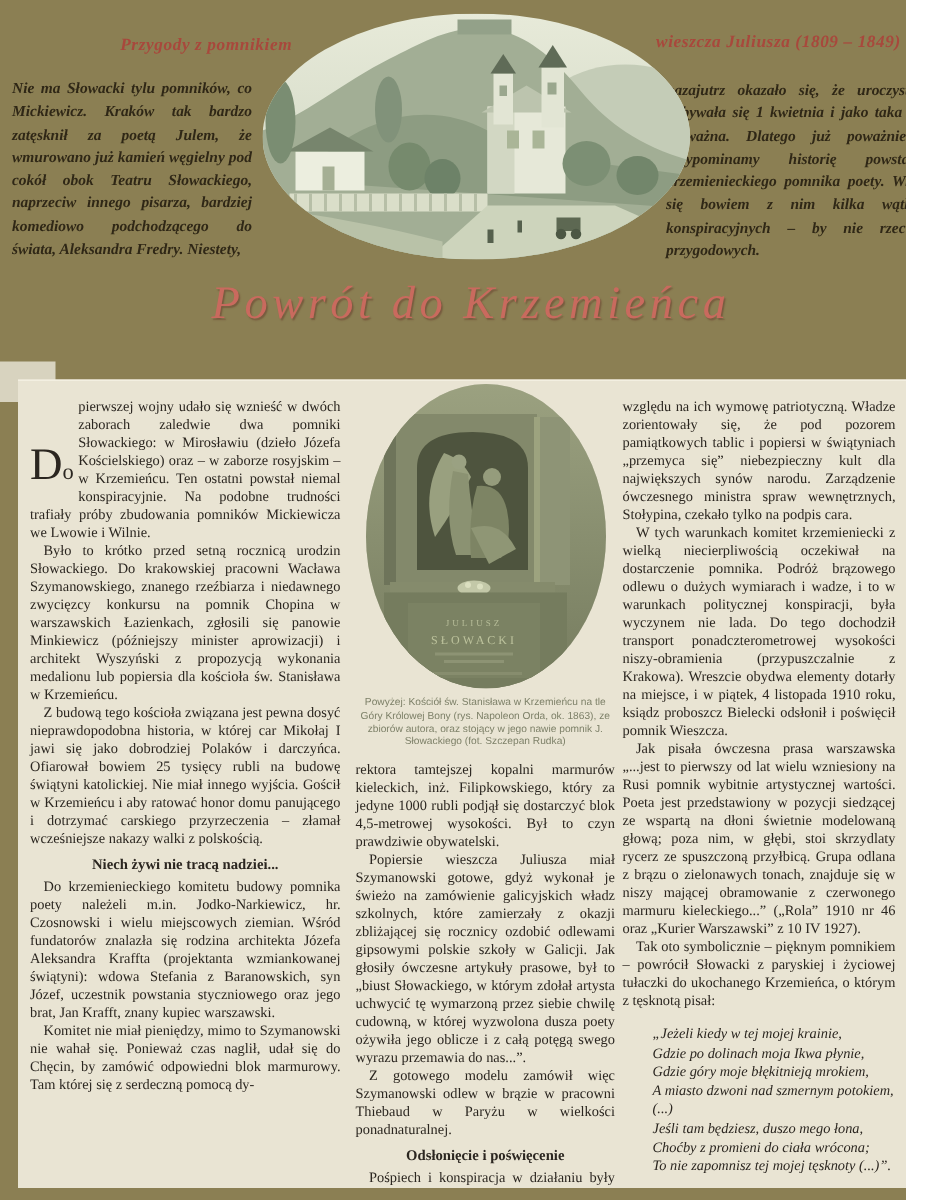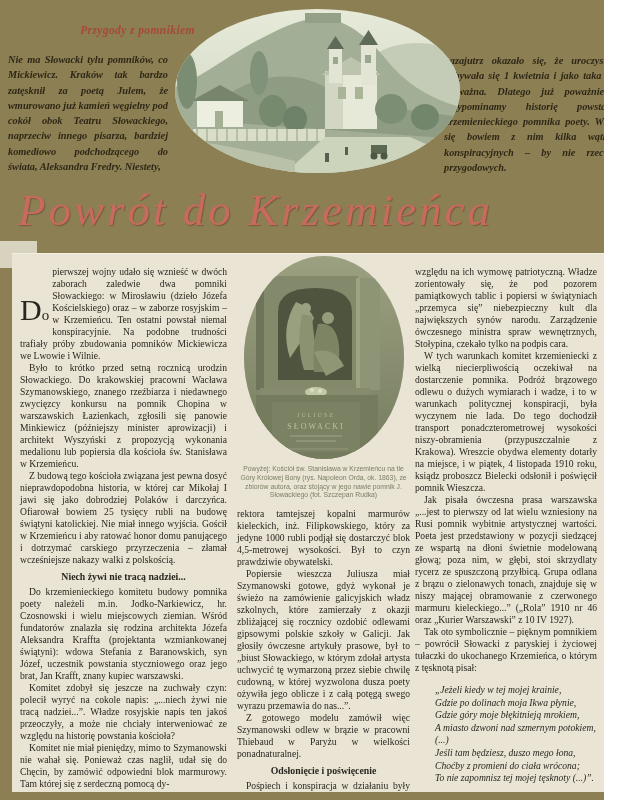--- a/index.html
+++ b/index.html
@@ -18,22 +18,22 @@
   
   .intro{position:absolute;font-style:italic;font-weight:bold;font-size:10.3px;
         line-height:15.3px;color:#2f2716;text-align:justify;}
   .intro-left{left:8px;top:52px;width:160px;}
   .intro-right{left:444px;top:53px;width:176px;}
   
   .engraving{position:absolute;left:175px;top:9px;width:285px;height:164px;border-radius:50%;
         overflow:hidden;box-shadow:0 0 8px 2px rgba(139,127,83,.55) inset;}
   .engraving svg{display:block;}
   
-  .headline{position:absolute;left:18px;top:184px;width:592px;text-align:left;
-        font-style:italic;font-size:45px;letter-spacing:3px;color:#c96a5e;
+  .headline{position:absolute;left:18px;top:184px;width:592px;text-align:center;
+        font-style:italic;font-size:31px;letter-spacing:3px;color:#c96a5e;
         text-shadow:1px 1px 1px rgba(96,48,38,.45);white-space:nowrap;}
   
   .panel{position:absolute;left:12px;top:253px;width:592px;height:538px;background:#e9e4d3;
         border-top:1px solid #f3efe1;overflow:hidden;}
   .col{position:absolute;font-size:9.6px;line-height:12px;color:#2b2620;text-align:justify;}
   .col-left{left:8px;top:12px;width:207px;}
   .col-mid{left:225px;top:2px;width:173px;}
   .col-right{left:403px;top:12px;width:182px;}
   .col p{margin:0;text-indent:9px;}
   .col p.first{text-indent:0;}
@@ -52,20 +52,21 @@
 </style>
 </head>
 <body>
 
 <div id="page">
 
   <div class="edge-sliver"></div>
   <div class="corner-patch"></div>
 
   <div class="kicker kicker-left">Przygody z pomnikiem</div>
+  <div class="kicker kicker-right">wieszcza Juliusza (1809 – 1849)</div>
 
   <div class="intro intro-left">Nie ma Słowacki tylu pomników, co Mickiewicz. Kraków tak bardzo zatęsknił za poetą Julem, że wmurowano już kamień węgielny pod cokół obok Teatru Słowackiego, naprzeciw innego pisarza, bardziej komediowo podchodzącego do świata, Aleksandra Fredry. Niestety,</div>
   <div class="intro intro-right">nazajutrz okazało się, że uroczystość odbywała się 1 kwietnia i jako taka jest nieważna. Dlatego już poważnie – przypominamy historię powstania krzemienieckiego pomnika poety. Wiąże się bowiem z nim kilka wątków konspiracyjnych – by nie rzec – przygodowych.</div>
 
   <div class="engraving">
     <svg width="285" height="164" viewBox="0 0 285 164">
       <defs>
         <linearGradient id="sky" x1="0" y1="0" x2="0" y2="1">
           <stop offset="0" stop-color="#e7ead9"></stop>
             <stop offset="1" stop-color="#ccd3bf"></stop>
@@ -111,21 +112,20 @@
   <div class="headline">Powrót do Krzemieńca</div>
 
   <div class="panel">
 
     <div class="col col-left">
       <p class="first"><span class="dc">Do</span><span>pierwszej wojny udało się wznieść w dwóch zaborach zaledwie dwa pomniki Słowackiego: w Mirosławiu (dzieło Józefa Kościelskiego) oraz – w zaborze rosyjskim – w Krzemieńcu. Ten ostatni powstał niemal konspiracyjnie. Na podobne trudności trafiały próby zbudowania pomników Mickiewicza we Lwowie i Wilnie.</span></p>
       <p>Było to krótko przed setną rocznicą urodzin Słowackiego. Do krakowskiej pracowni Wacława Szymanowskiego, znanego rzeźbiarza i niedawnego zwycięzcy konkursu na pomnik Chopina w warszawskich Łazienkach, zgłosili się panowie Minkiewicz (późniejszy minister aprowizacji) i architekt Wyszyński z propozycją wykonania medalionu lub popiersia dla kościoła św. Stanisława w Krzemieńcu.</p>
       <p>Z budową tego kościoła związana jest pewna dosyć nieprawdopodobna historia, w której car Mikołaj I jawi się jako dobrodziej Polaków i darczyńca. Ofiarował bowiem 25 tysięcy rubli na budowę świątyni katolickiej. Nie miał innego wyjścia. Gościł w Krzemieńcu i aby ratować honor domu panującego i dotrzymać carskiego przyrzeczenia – złamał wcześniejsze nakazy walki z polskością.</p>
       <div class="subhead">Niech żywi nie tracą nadziei...</div>
       <p>Do krzemienieckiego komitetu budowy pomnika poety należeli m.in. Jodko-Narkiewicz, hr. Czosnowski i wielu miejscowych ziemian. Wśród fundatorów znalazła się rodzina architekta Józefa Aleksandra Kraffta (projektanta wzmiankowanej świątyni): wdowa Stefania z Baranowskich, syn Józef, uczestnik powstania styczniowego oraz jego brat, Jan Krafft, znany kupiec warszawski.</p>
-      <p>Komitet zdobył się jeszcze na zuchwały czyn: polecił wyryć na cokole napis: „...niech żywi nie tracą nadziei...”. Władze rosyjskie napis ten jakoś przeoczyły, a może nie chciały interweniować ze względu na historię powstania kościoła?</p>
       <p>Komitet nie miał pieniędzy, mimo to Szymanowski nie wahał się. Ponieważ czas naglił, udał się do Chęcin, by zamówić odpowiedni blok marmurowy. Tam której się z serdeczną pomocą dy-</p>
     </div>
 
     <div class="col col-mid">
       <div class="photo">
         <svg width="160" height="203" viewBox="0 0 160 203">
           <defs>
             <linearGradient id="mon" x1="0" y1="0" x2="0" y2="1">
               <stop offset="0" stop-color="#9ba180"></stop>
                 <stop offset="1" stop-color="#767c5f"></stop>

